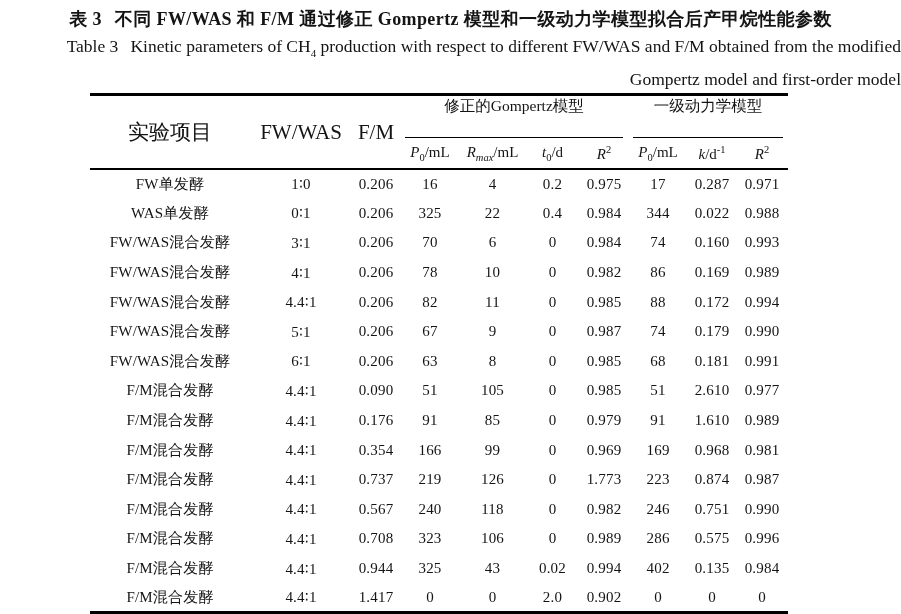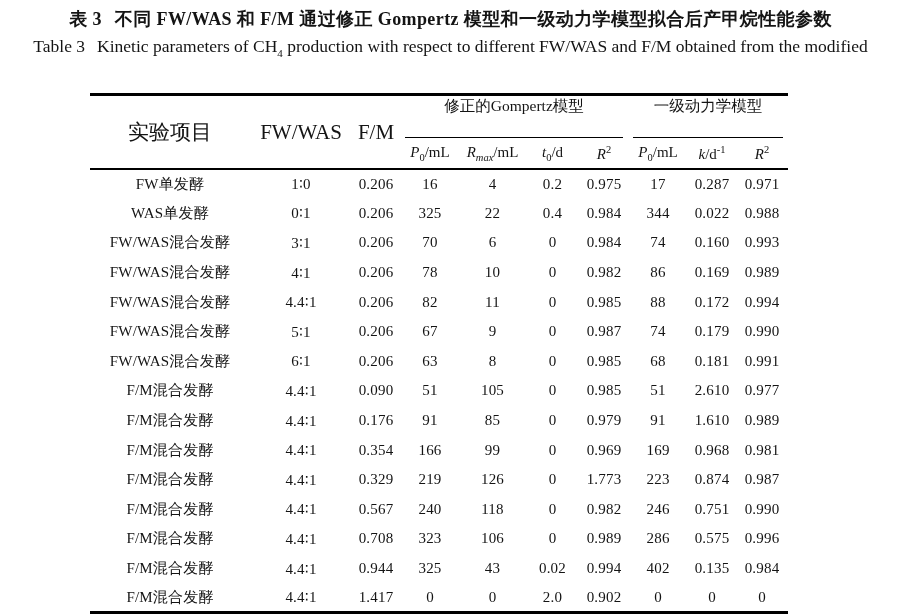--- a/index.html
+++ b/index.html
@@ -12,21 +12,21 @@
   .page { position: relative; width: 901px; height: 614px; background: #fff; overflow: hidden; }
 
   .title-zh {
     position: absolute; top: 7px; left: 0; width: 100%;
     text-align: center; font-size: 18px; font-weight: bold; letter-spacing: 0.4px;
   }
   .tz-prefix { margin-right: 13px; }
 
   .title-en {
     position: absolute; top: 33px; left: 0; width: 100%;
-    text-align: center; font-size: 17.5px; line-height: 26px;
+    text-align: right; font-size: 17.5px; line-height: 26px;
   }
   .te-prefix { margin-right: 12px; }
   .title-en sub { font-size: 11px; }
 
   table.ktable {
     position: absolute; left: 90px; top: 93px; width: 698px;
     border-collapse: collapse; table-layout: fixed;
     border-top: 3px solid #000;
     border-bottom: 3px solid #000;
     font-size: 15px;
@@ -58,20 +58,21 @@
 <div class="page">
 
   <div class="title-zh">
     <span class="tz-prefix">表 3</span><span>不同 FW/WAS 和 F/M 通过修正 Gompertz 模型和一级动力学模型拟合后产甲烷性能参数</span>
   </div>
 
   <div class="title-en">
     <div>
       <span class="te-prefix">Table 3</span><span>Kinetic parameters of CH</span><sub>4</sub><span> production with respect to different FW/WAS and F/M obtained from the modified</span>
     </div>
+    <div>Gompertz model and first-order model</div>
   </div>
 
   <table class="ktable">
     <colgroup id="cols">
         <col style="width: 160px;">
         <col style="width: 102px;">
         <col style="width: 48px;">
         <col style="width: 60px;">
         <col style="width: 65px;">
         <col style="width: 55px;">
@@ -219,21 +220,21 @@
           <td>99</td>
           <td>0</td>
           <td>0.969</td>
           <td>169</td>
           <td>0.968</td>
           <td>0.981</td>
         </tr>
         <tr>
           <td>F/M混合发酵</td>
           <td>4.4∶1</td>
-          <td>0.329</td>
+          <td>0.737</td>
           <td>219</td>
           <td>126</td>
           <td>0</td>
           <td>1.773</td>
           <td>223</td>
           <td>0.874</td>
           <td>0.987</td>
         </tr>
         <tr>
           <td>F/M混合发酵</td>

